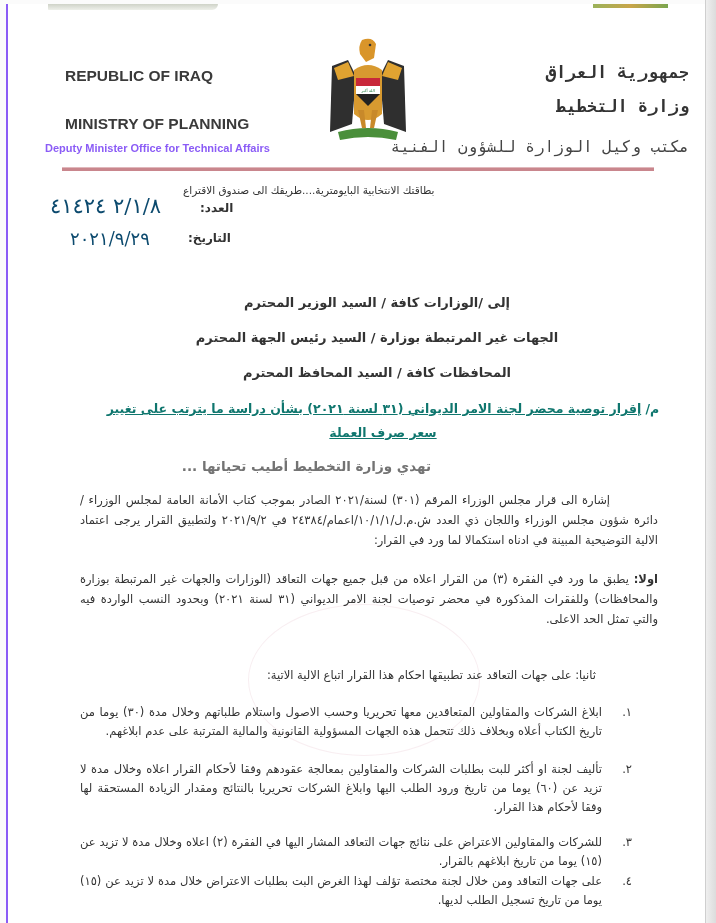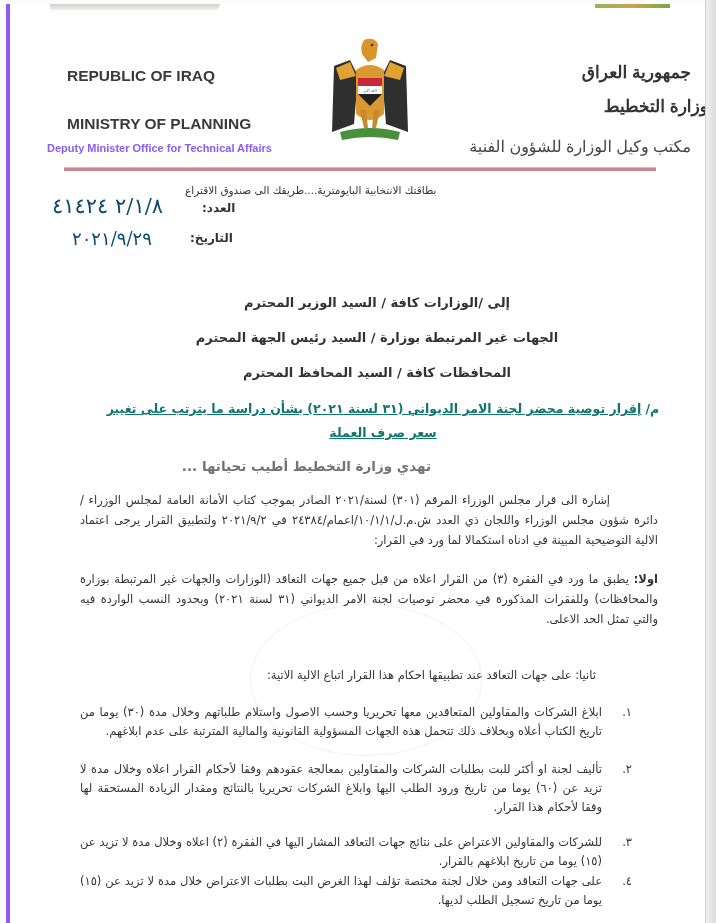--- a/index.html
+++ b/index.html
@@ -5,21 +5,21 @@
   html, body { margin:0; padding:0; }
   body {
     width:716px; height:923px; overflow:hidden; position:relative;
     background:#fbfbfb;
     font-family:"DejaVu Sans", sans-serif;
     color:#2b2b2b;
   }
   .page {
     position:absolute; left:6px; top:4px; width:700px; height:919px;
     background:#ffffff;
-    border-left:4px solid #8b5cf6;
+    border-left:2px solid #8b5cf6;
   }
   .right-edge {
     position:absolute; right:0; top:0; width:10px; height:923px;
     background:linear-gradient(to right,#efefef,#dcdcdc);
     border-left:1px solid #cfcfcf;
   }
   .top-strip {
     position:absolute; left:40px; top:0; width:170px; height:6px;
     background:linear-gradient(to bottom,#cfd3c8,#eef0ea);
     border-radius:0 0 30px 4px;
@@ -33,24 +33,24 @@
     font-size:15.5px; color:#3a3a3a; white-space:nowrap;
   }
   .en-l1 { left:57px; top:63px; }
   .en-l2 { left:57px; top:99px;margin-top:12px; }
   .en-l3 {
     position:absolute; left:37px; top:138px; font-family:"Liberation Sans", sans-serif;
     font-weight:bold; font-size:11px; color:#8b5cf6; white-space:nowrap;
   }
   .ar-l1, .ar-l2, .ar-l3 {
     position:absolute; direction:rtl; text-align:right; white-space:nowrap;
-    font-family:Liberation Sans, sans-serif; font-weight:bold; color:#333;
+    font-family:Liberation Mono, monospace; font-weight:bold; color:#333;
   }
   .ar-l1 { right:19px; top:58px; font-size:17px; }
-  .ar-l2 { right:2px; top:92px; font-size:17px; }
+  .ar-l2 { right:19px; top:92px; font-size:17px; }
   .ar-l3 { right:19px; top:133px; font-size:16px; font-weight:normal; color:#444; }
 
   .emblem { position:absolute; left:318px; top:32px; width:84px; height:110px; }
 
   .rule {
     position:absolute; left:54px; top:163px; width:592px; height:3px;
     background:#c9868d; border-top:1px solid #e0b8bc;
   }
 
   .slogan {

